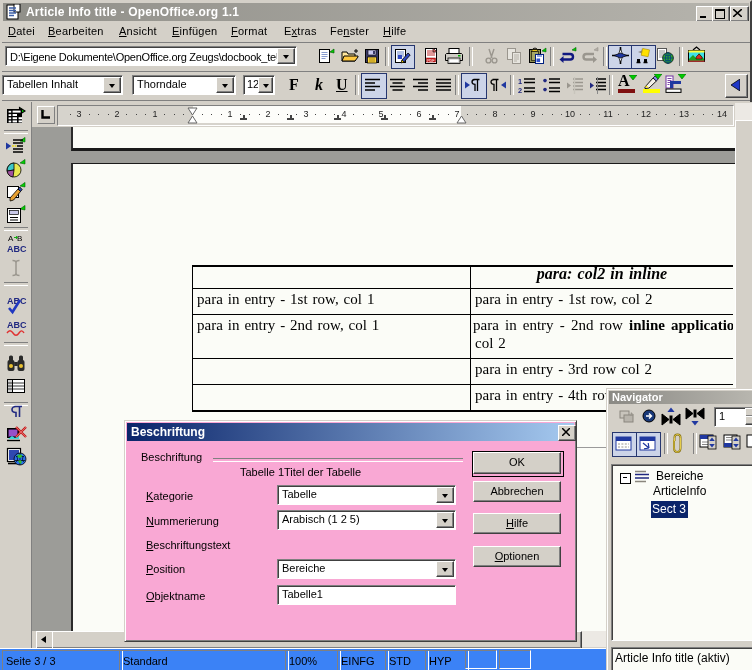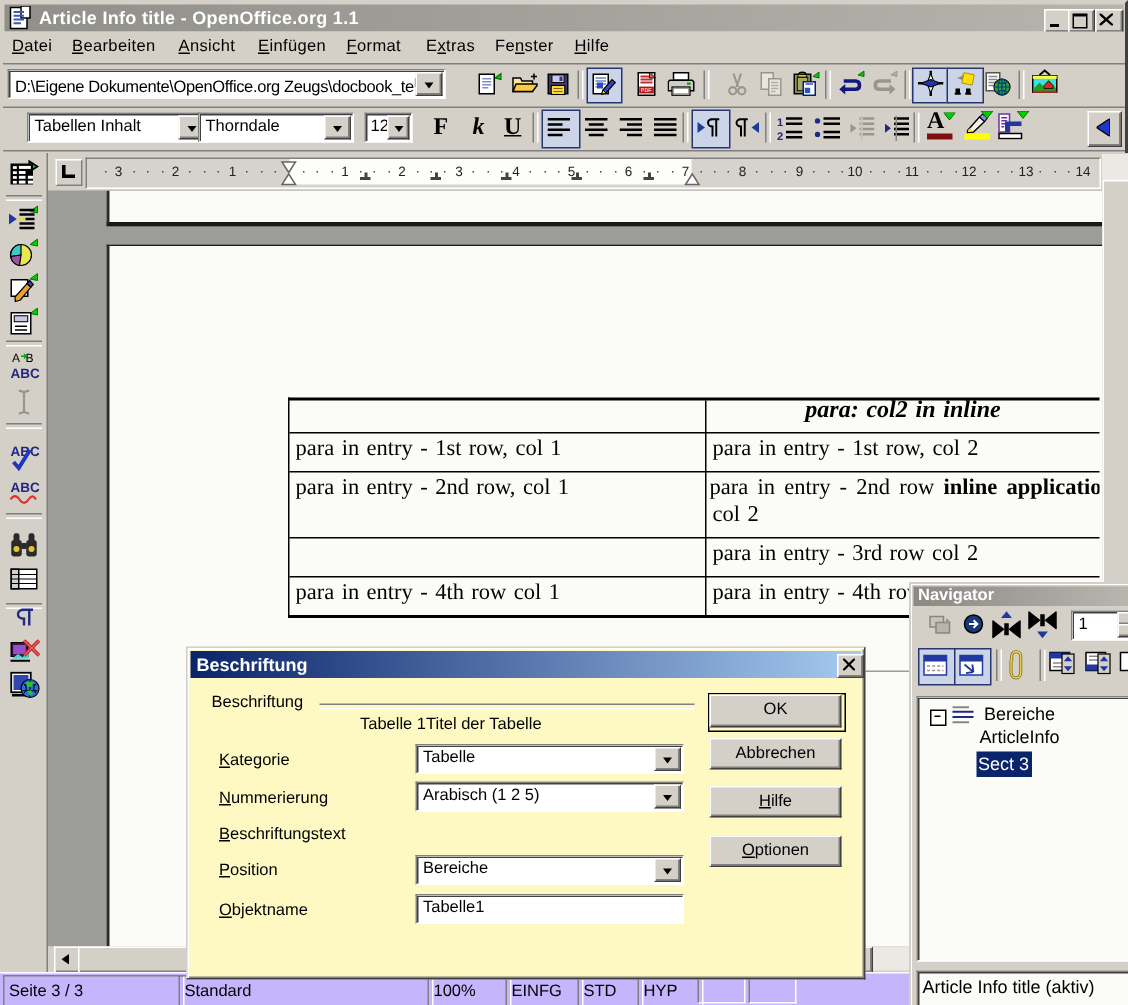--- a/index.html
+++ b/index.html
@@ -189,21 +189,21 @@
     <rect x="1.5" y="4.5" width="16" height="11" fill="#40e0e8" stroke="#000"></rect>
     <rect x="1.5" y="4.5" width="16" height="2" fill="#ffff40"></rect>
     <path d="M2 13l4-4 3 3 3-5 5 6v2H2z" fill="#20a020"></path>
     <path d="M9 11l3-3 3 3v2H9z" fill="#d03020" stroke="#000" stroke-width=".5"></path>
     <rect x="1.5" y="14.5" width="16" height="1.4" fill="#b03030"></rect>
   </svg>
 </div>
 <div class="abs hsep" style="left:2px;top:71px;width:748px"></div>
 
 <div class="abs" id="objbar" style="left:2px;top:73px;width:748px;height:27px;background:#d4d0c8">
-  <div class="abs sunken" style="left:16px;top:2px;width:119px;height:18px">
+  <div class="abs sunken" style="left:0;top:2px;width:119px;height:18px">
     <span class="fieldtext" style="top:2px">Tabellen Inhalt</span>
       <div class="ddbtn" style="height:14px"></div>
   </div>
   <div class="abs sunken" style="left:130px;top:2px;width:102px;height:18px">
     <span class="fieldtext" style="top:2px">Thorndale</span>
       <div class="ddbtn" style="height:14px"></div>
   </div>
   <div class="abs sunken" style="left:241px;top:2px;width:30px;height:18px">
     <span class="fieldtext" style="top:2px;left:3px">12</span>
       <div class="ddbtn" style="height:14px;width:13px"></div>
@@ -562,52 +562,51 @@
     <div class="abs" style="left:0;top:47px;width:540px;height:1px;background:#000"></div>
     <div class="abs" style="left:0;top:91px;width:540px;height:1px;background:#000"></div>
     <div class="abs" style="left:0;top:117px;width:540px;height:1px;background:#000"></div>
     <div class="abs" style="left:278px;top:-2px;width:262px;text-align:center;font-weight:bold;font-style:italic;font-size:16px">para: col2 in inline</div>
     <div class="abs" style="left:4px;top:24px">para in entry - 1st row, col 1</div>
     <div class="abs" style="left:282px;top:24px">para in entry - 1st row, col 2</div>
     <div class="abs" style="left:4px;top:50px">para in entry - 2nd row, col 1</div>
     <div class="abs" style="left:280px;top:50px;width:260px;overflow:hidden;white-space:nowrap;word-spacing:2.4px">para in entry - 2nd row <b>inline application</b></div>
     <div class="abs" style="left:282px;top:68px">col 2</div>
     <div class="abs" style="left:282px;top:94px">para in entry - 3rd row col 2</div>
-    <div class="abs" style="left:4px;top:120px">para in entry - 4th row col 1</div>
     <div class="abs" style="left:282px;top:120px">para in entry - 4th row col 2</div>
   </div>
 </div>
 
 <div class="abs" id="vscroll" style="left:735px;top:103px;width:17px;height:528px;background:#ece9e4">
   <div class="abs raised" style="left:0;top:17px;width:17px;height:380px"></div>
 </div>
 
 <div class="abs" id="hscroll" style="left:32px;top:631px;width:720px;height:17px;background:#d4d0c8">
   <div class="abs" style="left:0;top:0;width:4px;height:17px;background:#d4d0c8"></div>
   <div class="abs raised" style="left:4px;top:0;width:16px;height:16px">
     <svg class="abs" style="left:4px;top:4px" width="5" height="7">
         <path d="M5 0v7L0 3.5z" fill="#000"></path>
       </svg>
   </div>
   <div class="abs" style="left:20px;top:0;width:700px;height:16px;background:#ece9e4"></div>
   <div class="abs raised" style="left:20px;top:0;width:528px;height:16px"></div>
 </div>
 
-<div class="abs" id="statusbar" style="left:0;top:648px;width:664px;height:22px;background:#c4b5fd;border-top:1px solid #fff">
+<div class="abs" id="statusbar" style="left:0;top:648px;width:664px;height:22px;background:#3b82f6;border-top:1px solid #fff">
   <div class="abs" style="left:2px;top:1px;width:113px;height:17px;border:1px solid;border-color:#808080 #fff #fff #808080;padding:4px 3px 0">Seite 3 / 3</div>
   <div class="abs" style="left:119px;top:1px;width:162px;height:17px;border:1px solid;border-color:#808080 #fff #fff #808080;padding:4px 3px 0">Standard</div>
   <div class="abs" style="left:285px;top:1px;width:48px;height:17px;border:1px solid;border-color:#808080 #fff #fff #808080;padding:4px 3px 0">100%</div>
   <div class="abs" style="left:337px;top:1px;width:44px;height:17px;border:1px solid;border-color:#808080 #fff #fff #808080;padding:4px 3px 0">EINFG</div>
   <div class="abs" style="left:385px;top:1px;width:36px;height:17px;border:1px solid;border-color:#808080 #fff #fff #808080;padding:4px 3px 0">STD</div>
   <div class="abs" style="left:425px;top:1px;width:36px;height:17px;border:1px solid;border-color:#808080 #fff #fff #808080;padding:4px 3px 0">HYP</div>
   <div class="abs" style="left:465px;top:1px;width:30px;height:17px;border:1px solid;border-color:#808080 #fff #fff #808080"></div>
   <div class="abs" style="left:499px;top:1px;width:30px;height:17px;border:1px solid;border-color:#808080 #fff #fff #808080"></div>
 </div>
 
-<div class="abs" id="dialog" style="left:124px;top:431px;width:451px;height:220px;background:#fef9c3;border:1px solid;border-color:#d4d0c8 #404040 #404040 #d4d0c8;box-shadow:inset 1px 1px 0 #fff,inset -1px -1px 0 #808080">
+<div class="abs" id="dialog" style="left:124px;top:420px;width:451px;height:220px;background:#f9a8d4;border:1px solid;border-color:#d4d0c8 #404040 #404040 #d4d0c8;box-shadow:inset 1px 1px 0 #fff,inset -1px -1px 0 #808080">
   <div class="abs" style="left:2px;top:2px;width:447px;height:18px;background:linear-gradient(90deg,#0a246a,#a6caf0)">
     <span class="abs" style="left:4px;top:2px;font-weight:bold;font-size:12px;color:#fff">Beschriftung</span>
     <div class="abs raised" style="left:431px;top:2px;width:16px;height:14px">
       <svg class="abs" style="left:3px;top:2px" width="8" height="8" viewBox="0 0 8 8">
           <path d="M0 0l8 8M8 0l-8 8" stroke="#000" stroke-width="1.5"></path>
         </svg>
     </div>
   </div>
   <span class="abs" style="left:16px;top:30px">Beschriftung</span>
   <div class="abs hsep" style="left:88px;top:37px;width:250px"></div>

